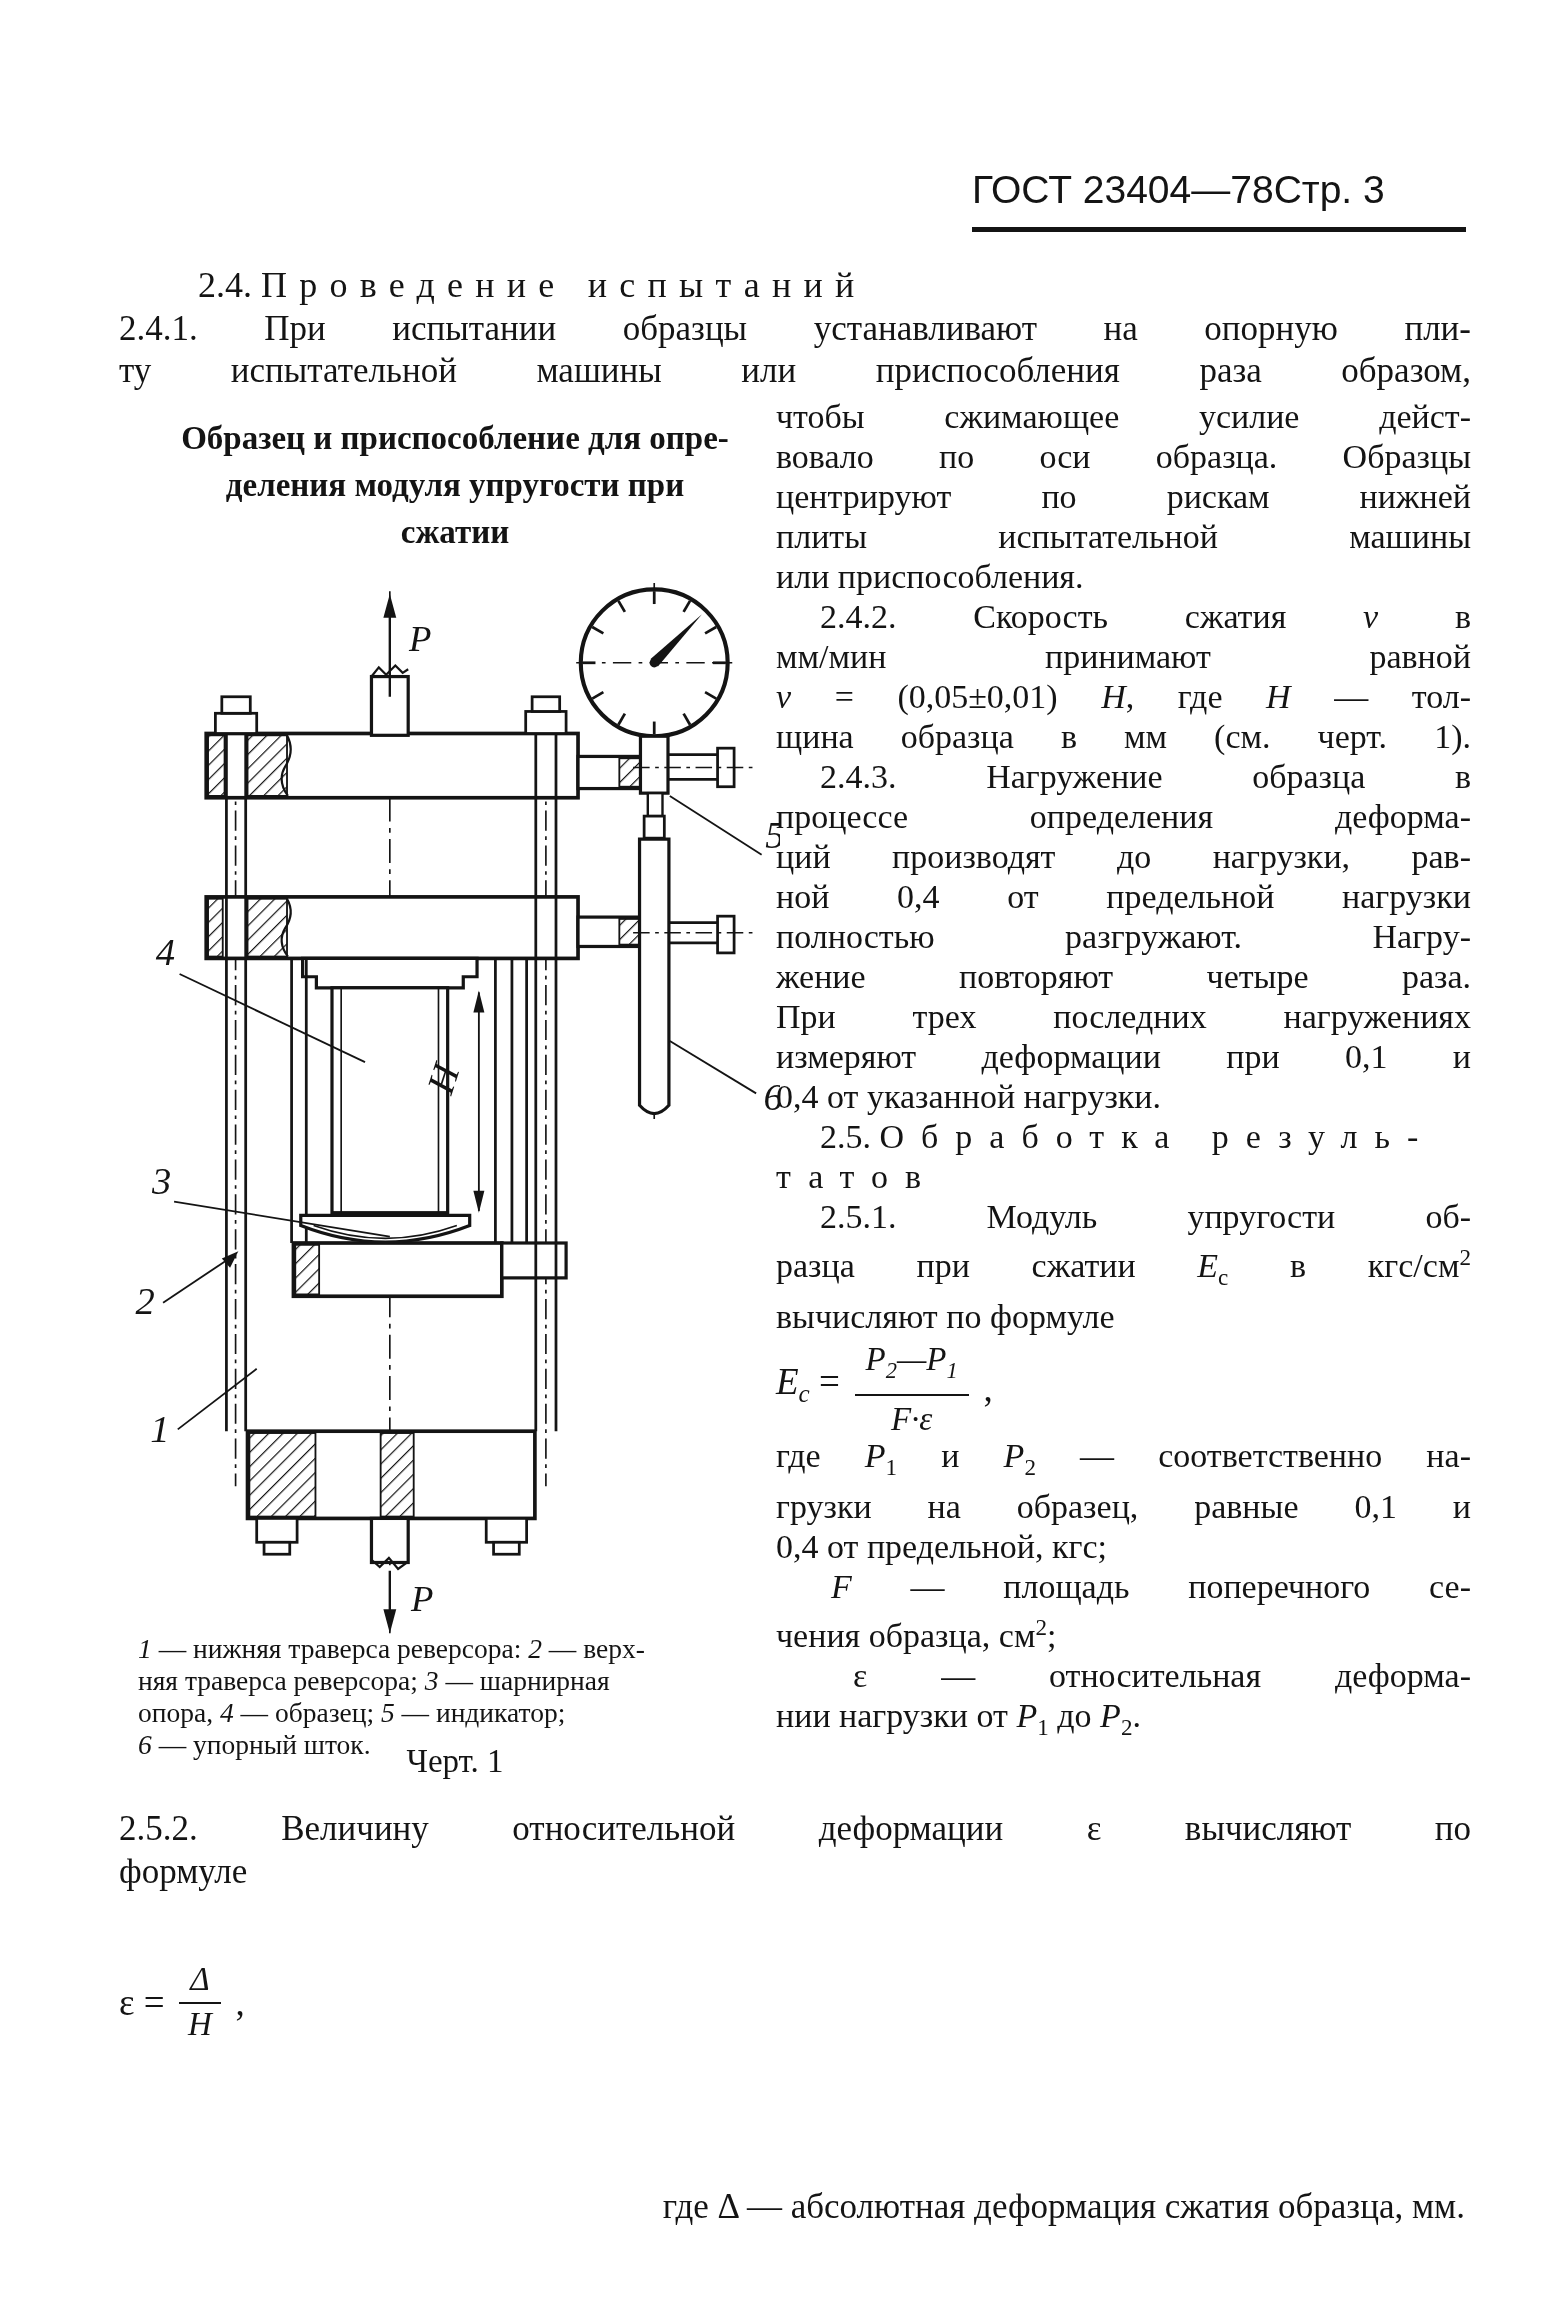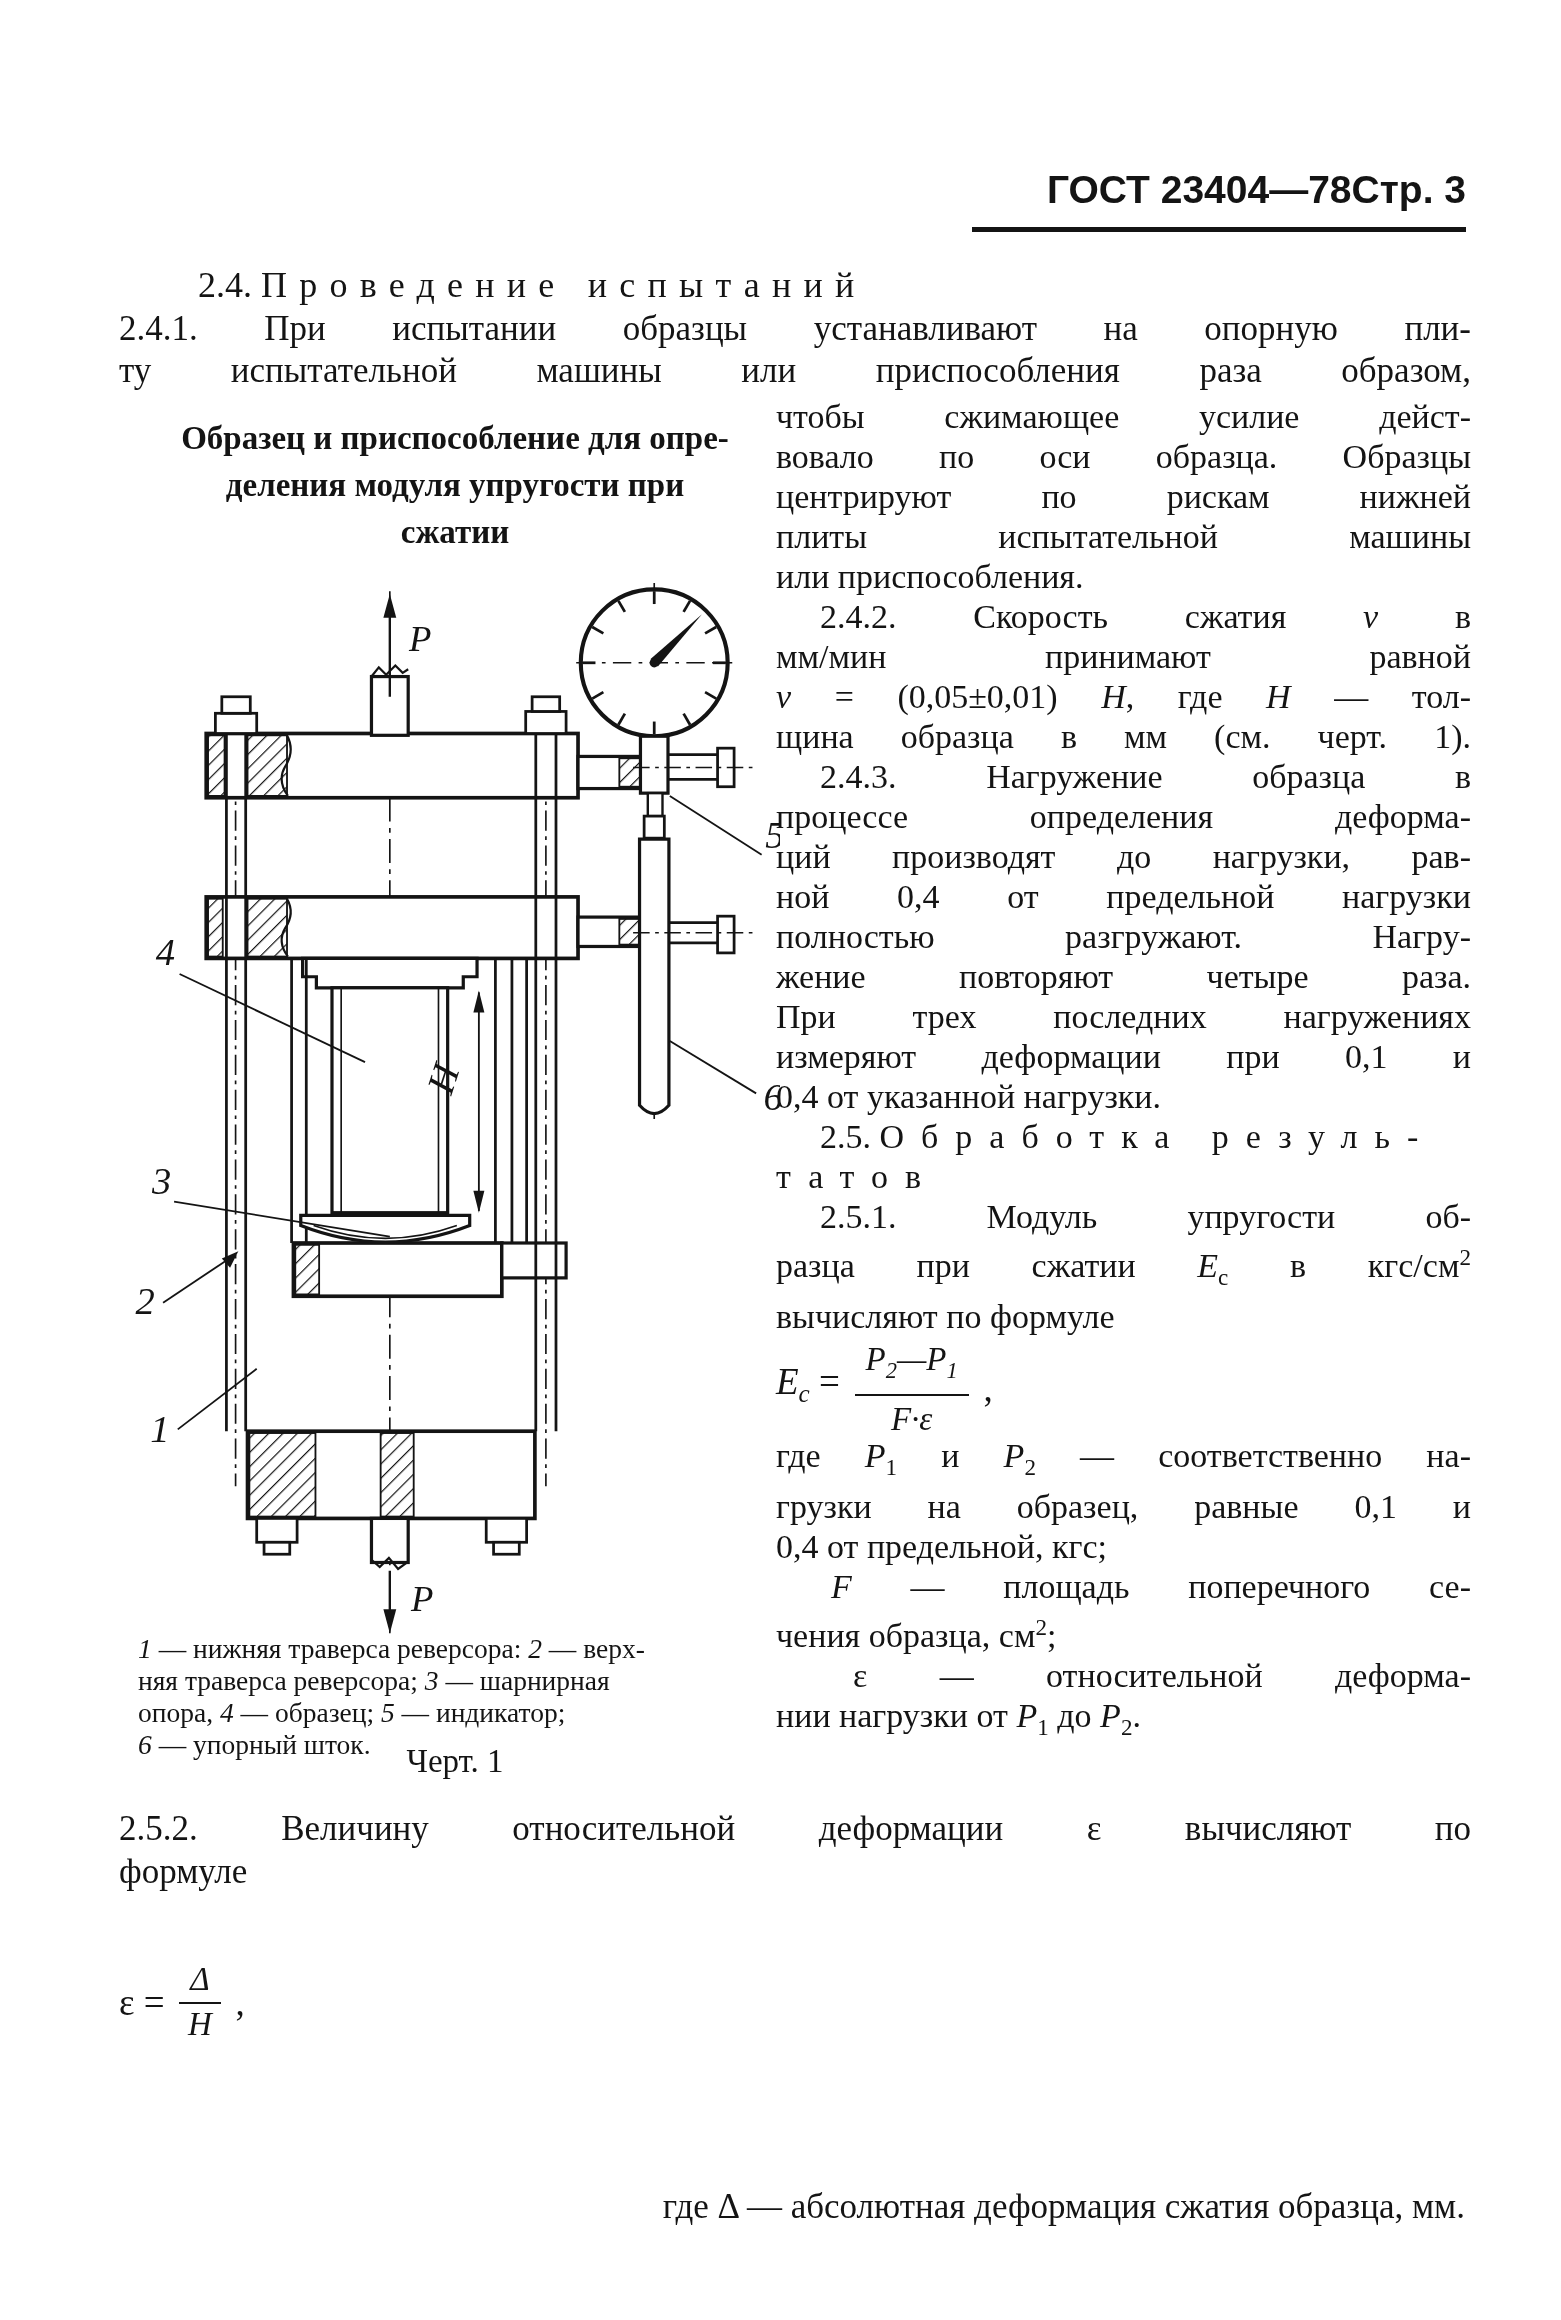--- a/index.html
+++ b/index.html
@@ -4,22 +4,22 @@
 <style>
   html,body{margin:0;padding:0;background:#e8e8e4;}
   #page{
     position:relative;width:1561px;height:2321px;margin:0 auto;
     background:#ffffff;color:#141414;
     font-family:"Liberation Serif","DejaVu Serif",serif;
     overflow:hidden;
   }
   .abs{position:absolute;}
   
-  .hdr{left:972px;top:168px;width:494px;display:flex;justify-content:flex-end;
-       font-family:"Liberation Sans","DejaVu Sans",sans-serif;font-weight:bold;font-size:39px;}
+  .hdr{left:972px;top:168px;width:494px;display:flex;justify-content:flex-start;
+       font-family:"Liberation Sans","DejaVu Sans",sans-serif;font-weight:normal;font-size:39px;}
   .hdr-rule{left:972px;top:227px;width:494px;height:4.6px;background:#141414;}
   
   .h24{left:119px;top:264px;width:1350px;font-size:36px;text-indent:79px;white-space:nowrap;}
   .sp1{letter-spacing:.34em;}
   .sp{letter-spacing:.5em;}
   .num{letter-spacing:0;}
   
   .ln{position:relative;}
   .j{text-align:justify;text-align-last:justify;}
   .ind{text-indent:44px;}
@@ -283,21 +283,21 @@
         <span class="fden"><i>F</i>·ε</span>
       </span>
       <span class="plain">,</span>
     </div>
     <div>
         <div class="ln j">где <i>P</i><sub>1</sub> и <i>P</i><sub>2</sub> — соответственно на-</div>
         <div class="ln j">грузки на образец, равные 0,1 и</div>
         <div class="ln">0,4 от предельной, кгс;</div>
         <div class="ln j ind2"><i>F</i> — площадь поперечного се-</div>
         <div class="ln">чения образца, см<sup>2</sup>;</div>
-        <div class="ln j ind3">ε — относительной деформа-</div>
+        <div class="ln j ind3">ε — относительная деформа-</div>
         <div class="ln">нии нагрузки от <i>P</i><sub>1</sub> до <i>P</i><sub>2</sub>.</div>
       </div>
   </div>
 
   <div class="abs s252">
       <div class="ln j">2.5.2. Величину относительной  деформации ε вычисляют  по</div>
       <div class="ln">формуле</div>
     </div>
 
   <div class="abs feps">

